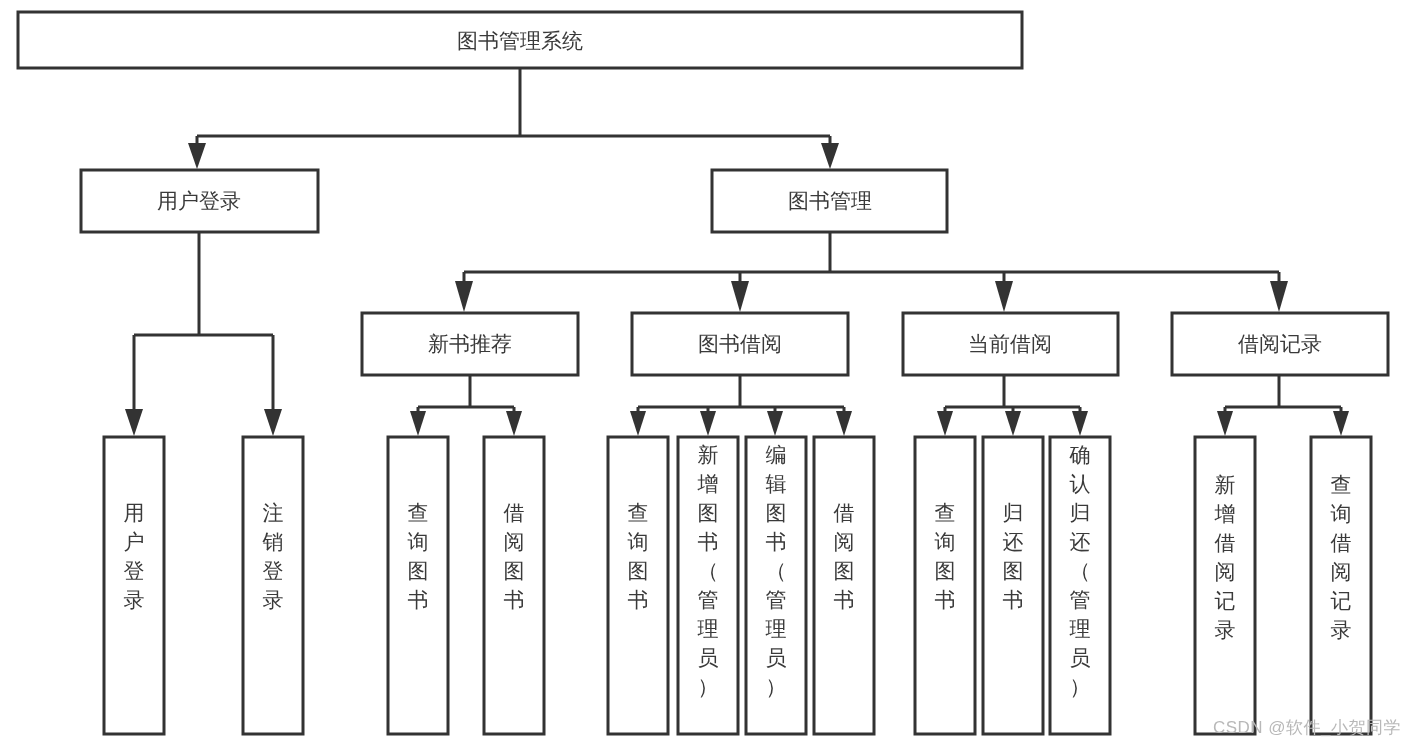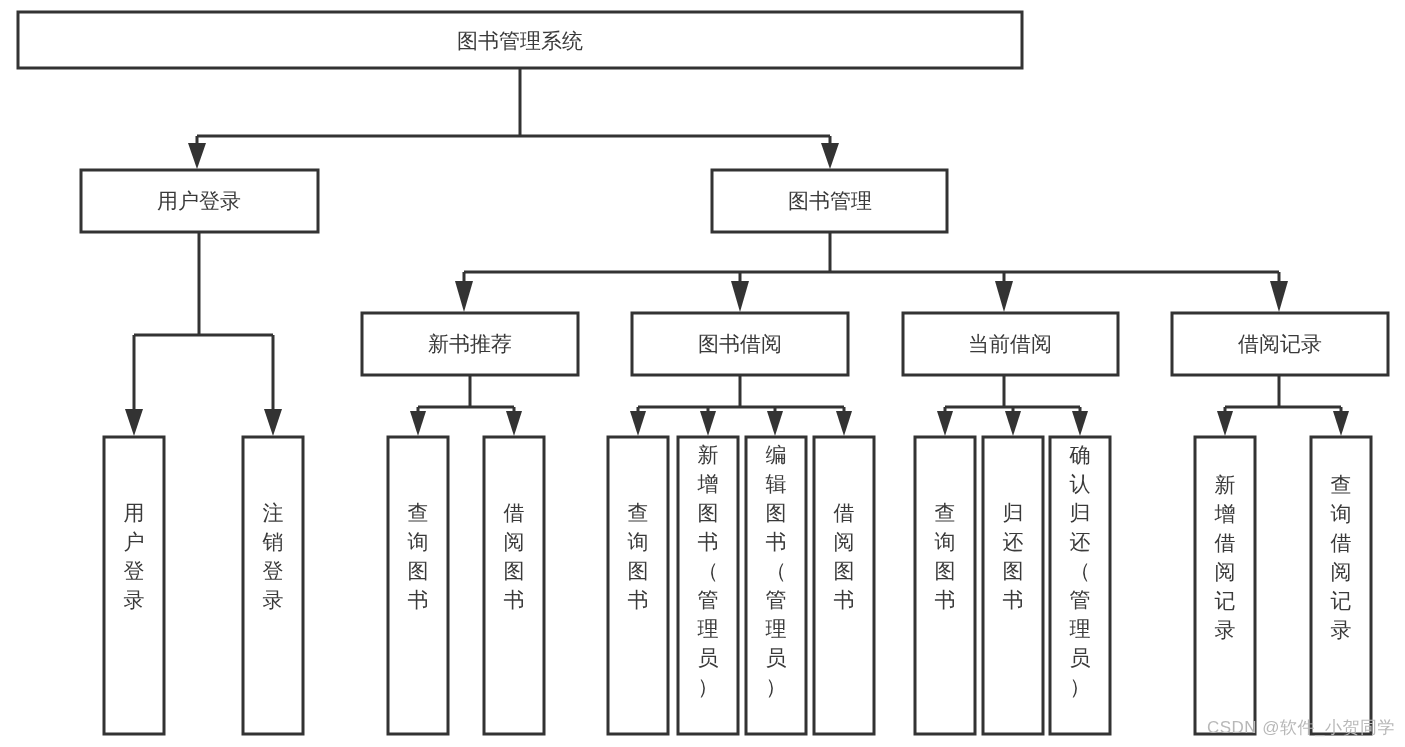--- a/index.html
+++ b/index.html
@@ -49,21 +49,21 @@
     dominant-baseline: middle;
   }
   .node-label-v {
     font-family: "Liberation Sans", "DejaVu Sans", sans-serif;
     font-size: 21px;
     fill: #3a3a3a;
     text-anchor: middle;
   }
   .watermark-text {
     position: absolute;
-    right: 10px;
+    right: 4px;
     bottom: 8px;
     font-family: "Liberation Sans", "DejaVu Sans", sans-serif;
     font-size: 17px;
     color: #b8b8b8;
     letter-spacing: 0.5px;
     white-space: nowrap;
     pointer-events: none;
   }
 </style>
 </head>

